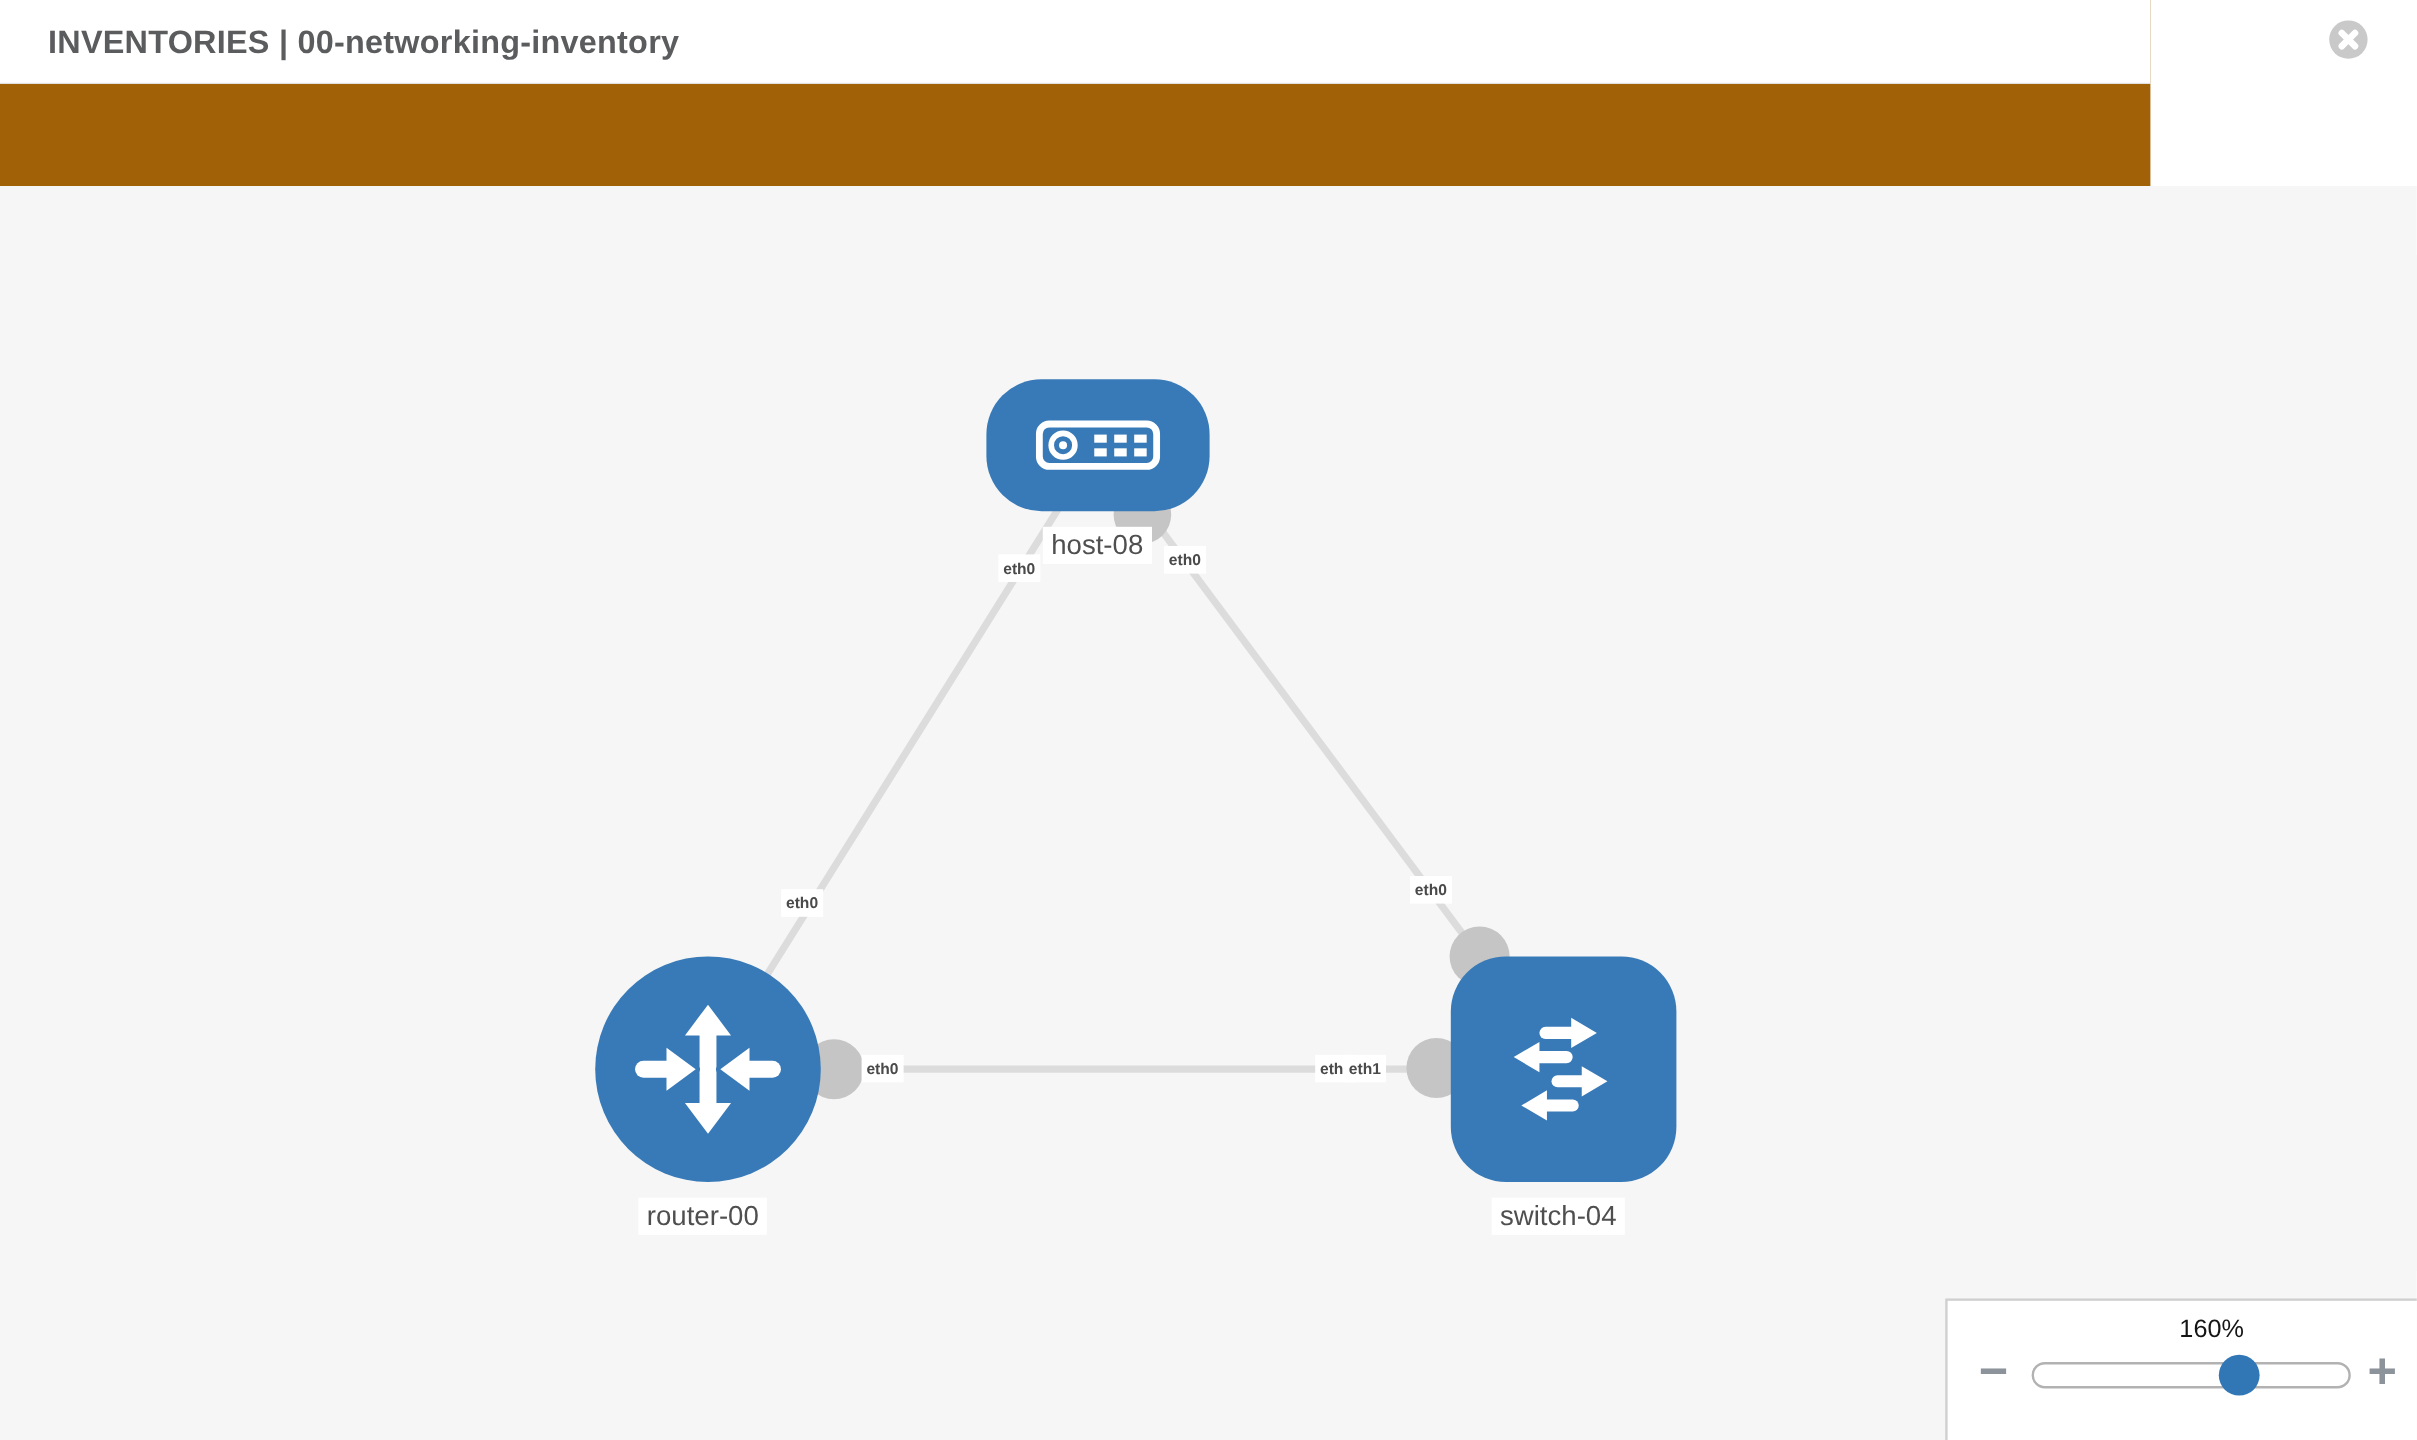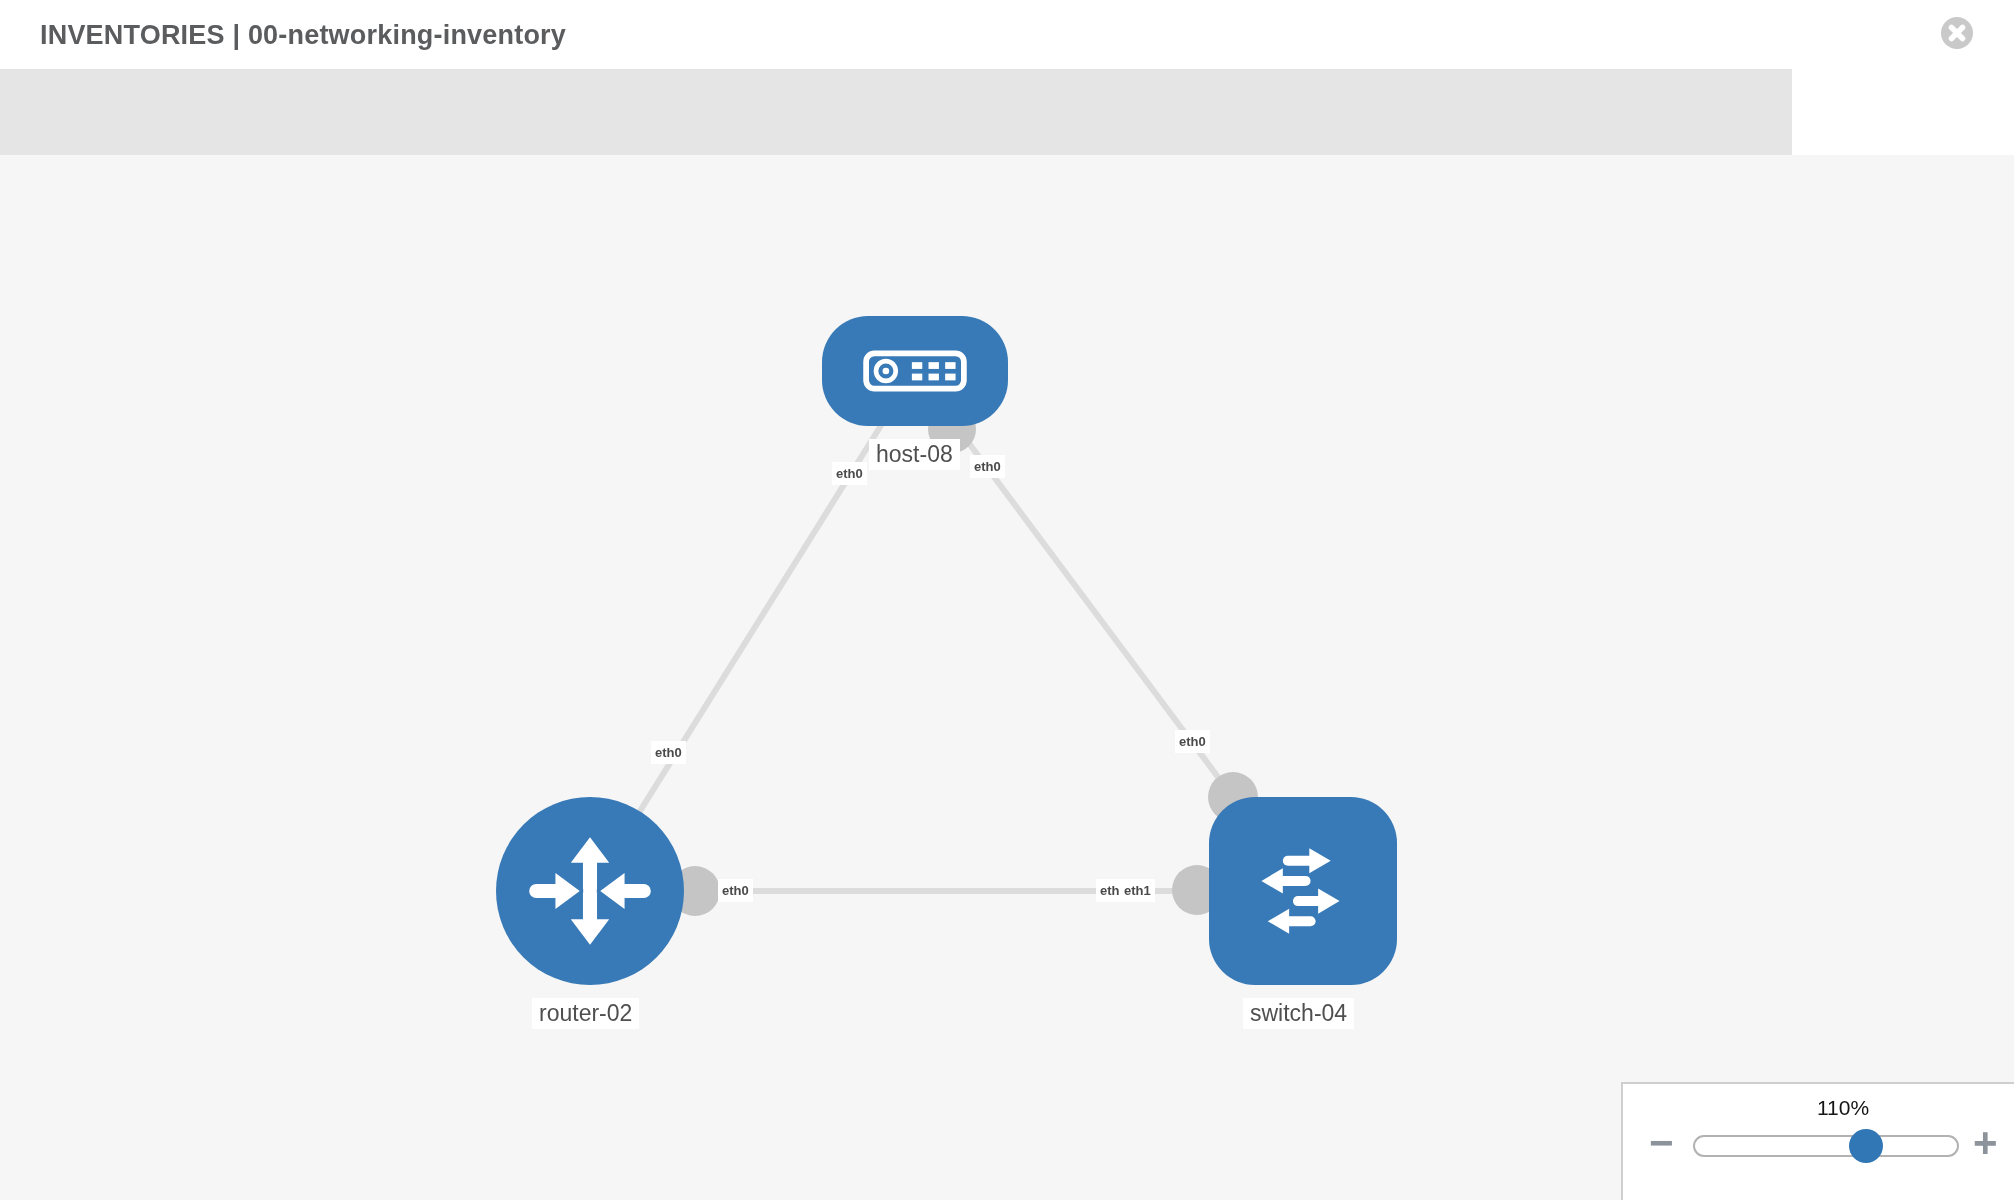--- a/index.html
+++ b/index.html
@@ -1,18 +1,18 @@
 <!DOCTYPE html>
 <html><head>
 <meta charset="utf-8">
 <style>
   * { margin:0; padding:0; box-sizing:border-box; }
   html,body { width:2014px; height:1200px; overflow:hidden; background:#fff;
               font-family:"Liberation Sans","DejaVu Sans",sans-serif; }
-  .app { position:relative; width:1792px; height:1200px; background:#e5e5e5; }
+  .app { position:relative; width:1792px; height:1200px; background:#a16207; }
 
   
   .header { position:absolute; left:0; top:0; width:100%; height:70px; background:#fff;
             border-bottom:1px solid #e2e2e2; }
   .page-title { position:absolute; left:40px; top:0; height:70px; line-height:70px;
                 font-size:27px; font-weight:bold; color:#5b5c5e; letter-spacing:.2px; }
   .close-btn { position:absolute; left:1940px; top:16px; width:34px; height:34px; cursor:pointer; }
 
   
   .toolbar { position:absolute; left:0; top:70px; width:100%; height:83px; background:#ececec;
@@ -133,34 +133,34 @@
         <line x1="52" y1="42" x2="31" y2="42" stroke="#fff" stroke-width="8" stroke-linecap="round"></line>
         <polygon points="17,42 34,32 34,52" fill="#fff"></polygon>
         <line x1="46" y1="58" x2="65" y2="58" stroke="#fff" stroke-width="8" stroke-linecap="round"></line>
         <polygon points="79,58 62,48 62,68" fill="#fff"></polygon>
         <line x1="56" y1="74" x2="37" y2="74" stroke="#fff" stroke-width="8" stroke-linecap="round"></line>
         <polygon points="22,74 39,64 39,84" fill="#fff"></polygon>
       </svg>
     </div>
 
     <div class="node-label label-host">host-08</div>
-    <div class="node-label label-router">router-02</div>
+    <div class="node-label label-router">router-00</div>
     <div class="node-label label-switch">switch-04</div>
 
     <div class="eth-label eth-l1-host">eth0</div>
     <div class="eth-label eth-l1-router">eth0</div>
     <div class="eth-label eth-l2-host">eth0</div>
     <div class="eth-label eth-l2-switch">eth0</div>
     <div class="eth-label eth-l3-router">eth0</div>
     <div class="eth-label eth-l3-switch-under">eth0</div>
     <div class="eth-label eth-l3-switch">eth1</div>
   </div>
 
   <div class="zoom-panel">
-    <div class="zoom-value">110%</div>
+    <div class="zoom-value">160%</div>
     <div class="zoom-minus">−</div>
     <div class="zoom-track">
       <div class="zoom-thumb"></div>
     </div>
     <div class="zoom-plus">+</div>
   </div>
 
 </div>
 
 </body></html>

